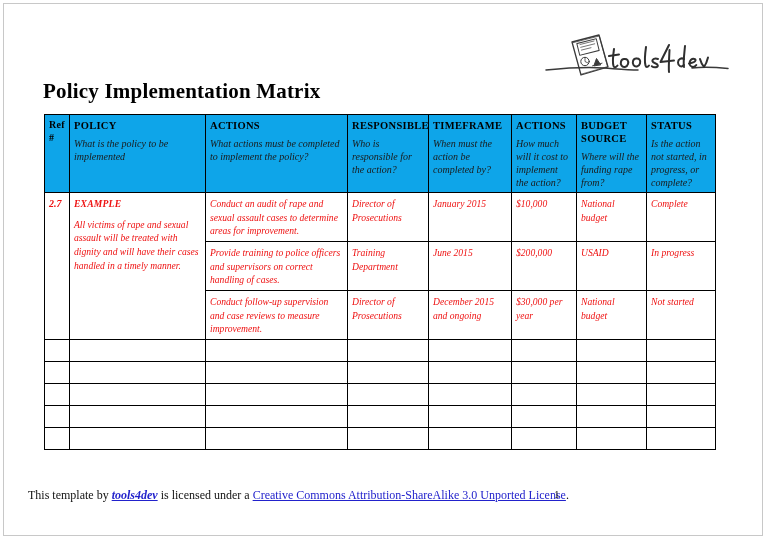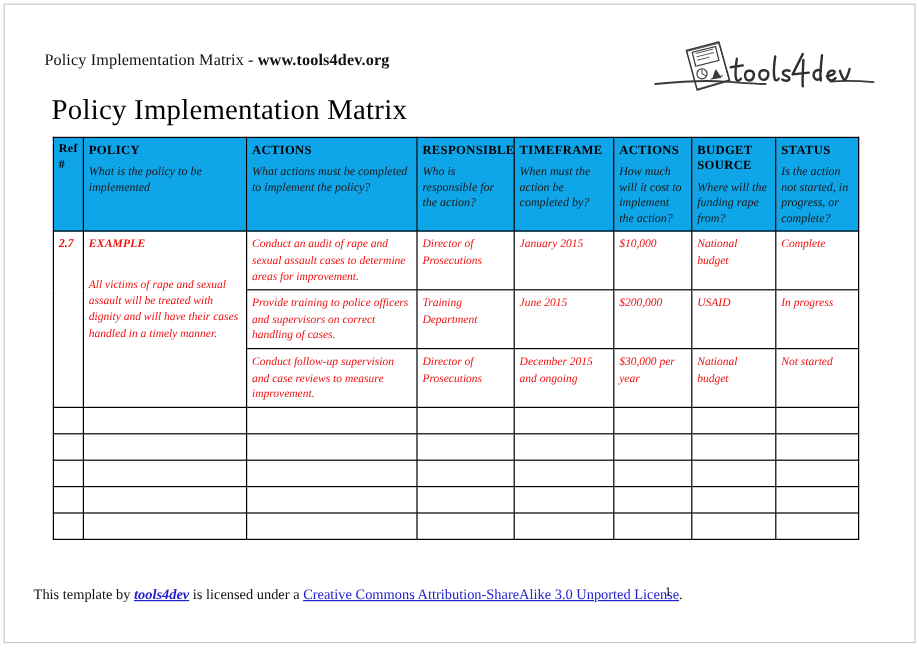--- a/index.html
+++ b/index.html
@@ -58,22 +58,22 @@
     width: 195px;
     height: 62px;
   }
   .logo svg { display: block; }
 
   
   .main-heading {
     position: absolute;
     left: 39px;
     top: 75px;
-    font-size: 24px;
-    font-weight: normal;
+    font-size: 21px;
+    font-weight: bold;
     color: #000000;
     letter-spacing: 0.2px;
   }
 
   
   .matrix-wrap {
     position: absolute;
     left: 40px;
     top: 110px;
     width: 671px;
@@ -132,21 +132,21 @@
     height: 44px;
   }
   td.ex.ref {
     font-weight: bold;
     font-style: italic;
     font-size: 10px;
   }
   .ex-title {
     font-weight: bold;
     font-style: italic;
-    margin-bottom: 20px;
+    margin-bottom: 7px;
     letter-spacing: 0.2px;
   }
   td.ex-first { height: 41px; }
 
   td.blank { height: 22px; }
 
   
   .doc-footer {
     position: absolute;
     left: 24px;
@@ -174,23 +174,20 @@
     color: #111111;
   }
 </style>
 </head>
 <body>
 
 <div class="page">
 <div class="page-inner">
 
   <div class="doc-header">
-    <div class="header-title">
-      <span>Policy Implementation Matrix - </span><span class="site">www.tools4dev.org</span>
-    </div>
 
     <div class="logo">
       <svg width="195" height="62" viewBox="0 0 195 62" xmlns="http://www.w3.org/2000/svg">
 
         <g stroke="#3a3a3a" fill="none" stroke-width="1.3" stroke-linecap="round" stroke-linejoin="round">
           <path d="M30,24 L57,17 L66,49 L39,57 Z"></path>
           <path d="M30.5,24.8 L57.3,18 L65.6,48.6 L39.2,56.2" stroke-width="0.7"></path>
 
           <rect x="36" y="23" width="20" height="12" transform="rotate(-14 46 29)" stroke-width="1"></rect>
           <path d="M38,26.5 L52,23" stroke-width="0.7"></path>

